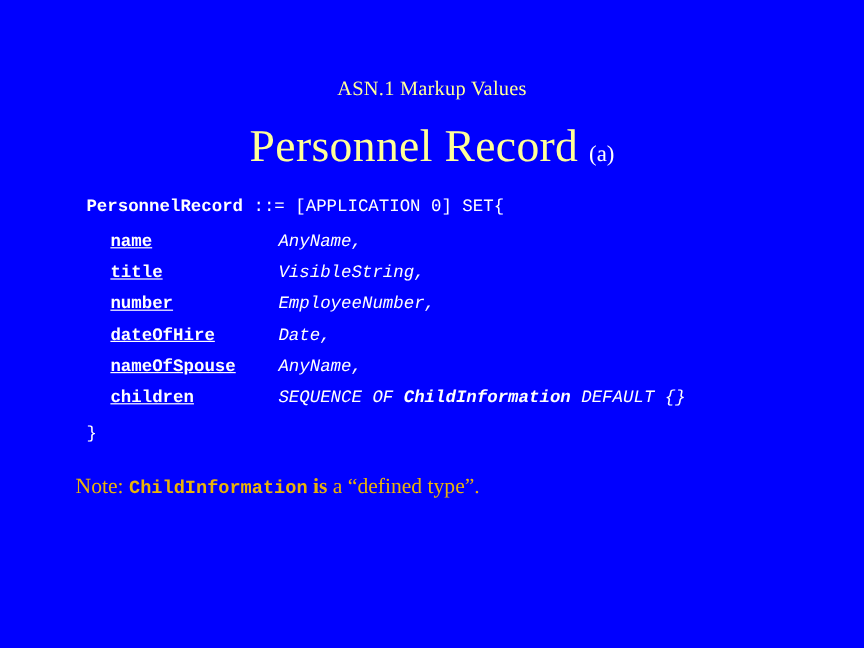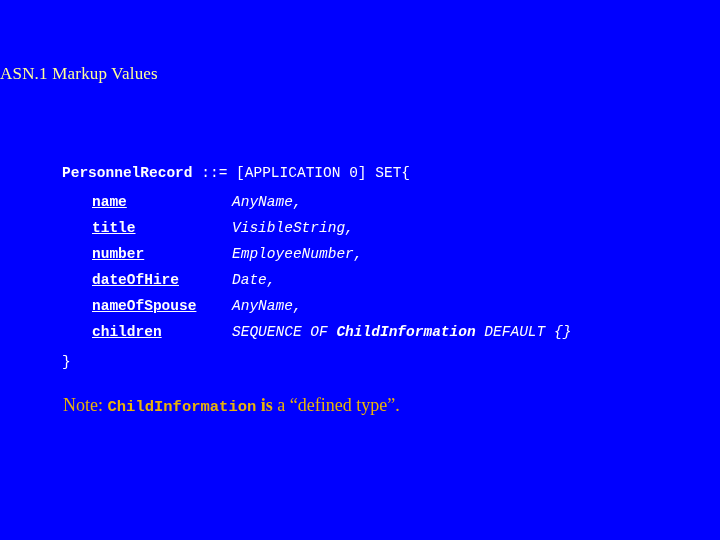--- a/index.html
+++ b/index.html
@@ -20,20 +20,21 @@
     height: 540px;
     background: #0000ff;
   }
 
   
   .subtitle {
     position: absolute;
     left: 0;
     top: 64px;
     width: 720px;
+    text-align: center;
     font-family: "Liberation Serif", serif;
     font-size: 17px;
     line-height: 20px;
     color: #ffff99;
     letter-spacing: 0.2px;
   }
   .title-line {
     position: absolute;
     left: 0;
     top: 100px;
@@ -65,20 +66,21 @@
     top: 160px;
     width: 640px;
     color: #ffffff;
     font-family: "Liberation Mono", "DejaVu Sans Mono", monospace;
     font-size: 14.5px;
   }
   .code-line {
     white-space: nowrap;
     height: 26px;
     line-height: 26px;
+    margin-left: 10px;
   }
   .code-line.header { margin-bottom: 3px; }
   .code-line.closing { margin-top: 4px; }
   .bold { font-weight: bold; }
   .reg  { font-weight: normal; }
 
   .field-row {
     white-space: nowrap;
     height: 26px;
     line-height: 26px;
@@ -130,20 +132,23 @@
     white-space: nowrap;
   }
 </style>
 </head>
 <body>
 
 <div class="slide">
 
   <div class="subtitle">ASN.1 Markup Values</div>
 
+  <div class="title-line">
+    <span class="title-main">Personnel Record</span><span class="title-suffix">(a)</span>
+  </div>
 
   <div class="code">
 
     <div class="code-line header"><span class="bold">PersonnelRecord</span><span class="reg"> ::= [APPLICATION 0] SET{</span></div>
 
     <div class="field-row"><span class="field-name">name</span><span class="field-type">AnyName,</span></div>
 
     <div class="field-row"><span class="field-name">title</span><span class="field-type">VisibleString,</span></div>
 
     <div class="field-row"><span class="field-name">number</span><span class="field-type">EmployeeNumber,</span></div>

